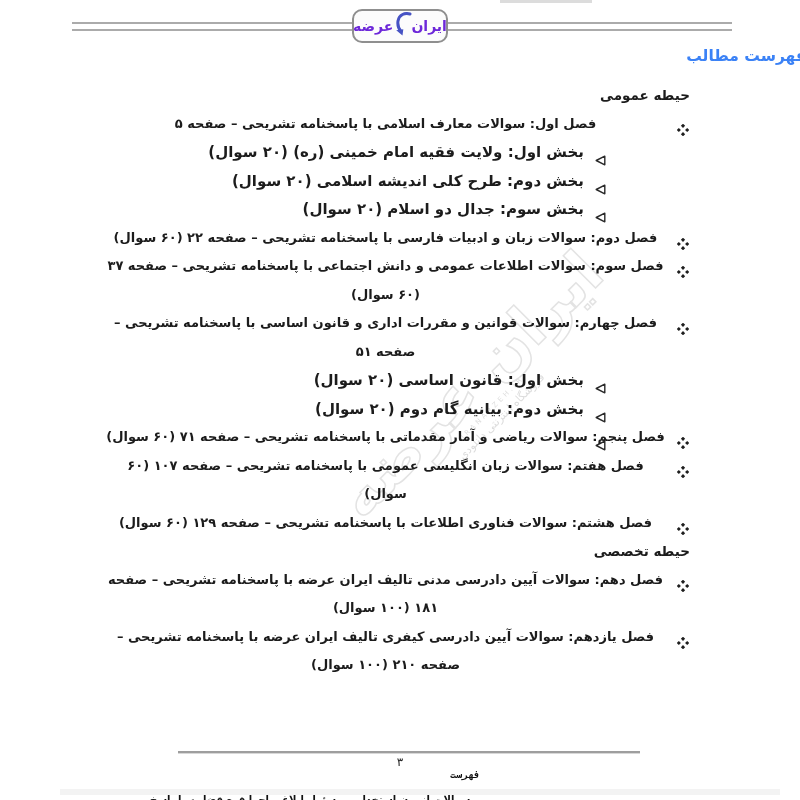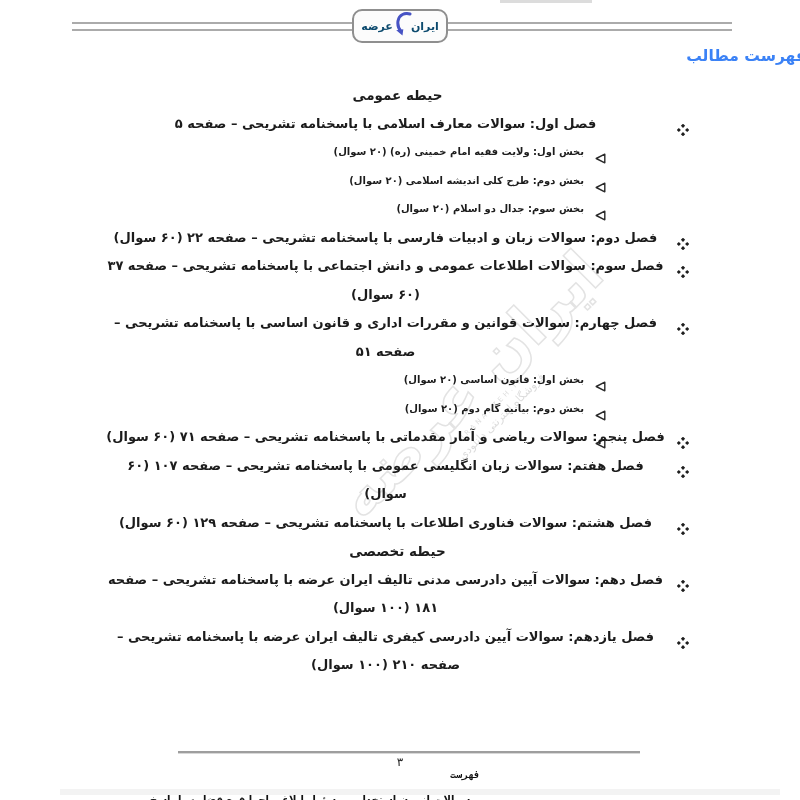--- a/index.html
+++ b/index.html
@@ -13,38 +13,38 @@
   .header-rule {
     position:absolute; top:22px; left:72px; width:660px; height:5px;
     border-top:2px solid #ababab; border-bottom:2px solid #ababab; z-index:1;
   }
   .logo {
     position:absolute; top:9px; left:352px; width:96px; height:34px; z-index:2;
     background:#fcfcfc; border:2px solid #8f8f8f; border-radius:10px;
     display:flex; align-items:center; justify-content:center; gap:1px;
     box-sizing:border-box;
   }
-  .logo .word { font-weight:bold; font-size:11px; color:#0c4a6e; letter-spacing:-0.5px; }
+  .logo .word { font-weight:bold; font-size:14px; color:#6d28d9; letter-spacing:-0.5px; }
   .logo .arrow { width:22px; height:26px; margin:0 -3px; position:relative; top:-1px; }
 
   
   .doc-title {
     position:absolute; top:47px; left:0; width:100%; text-align:right; z-index:1;
     color:#3b82f6; font-weight:bold; font-size:15.5px;margin-left:6px;
   }
 
   
   .toc { position:absolute; top:81px; right:110px; width:585px; z-index:1;
          font-size:13px; line-height:28.5px; color:#1c1c1c; }
-  .sec-heading { font-weight:bold; font-size:13.5px; text-align:center; }
+  .sec-heading { font-weight:bold; font-size:13.5px; text-align:right; }
   .item { position:relative; }
   .item .bullet { position:absolute; top:8px; width:12px; height:12px; }
   .item.chapter { padding-right:24px; font-weight:bold;text-align:center; }
   .item.chapter .bullet { right:1px; }
-  .item.part { padding-right:106px; font-weight:bold; font-size:10px; }
+  .item.part { padding-right:106px; font-weight:bold; font-size:15px; }
   .item.part .bullet { right:84px; top:9px; }
   .item .txt { display:inline; }
 
   
   .watermark {
     position:absolute; top:245px; left:330px; width:290px; height:290px; z-index:0;
     transform:rotate(-45deg); display:flex; flex-direction:column;
     align-items:center; justify-content:center; pointer-events:none;
   }
   .watermark .wm-main {

